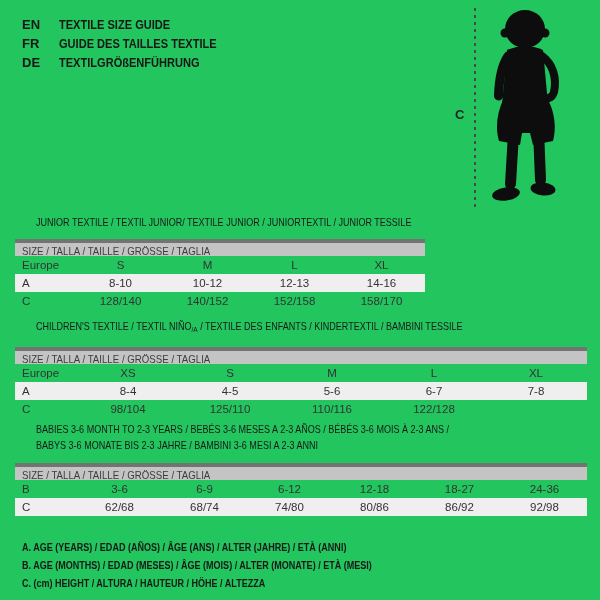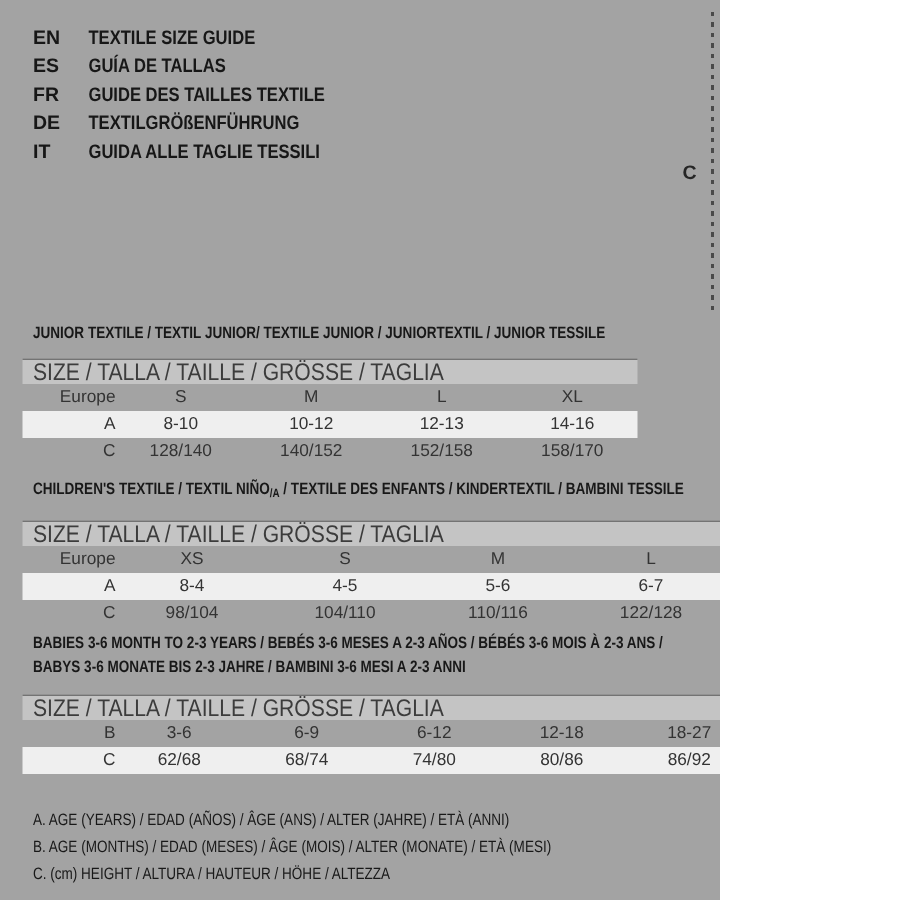--- a/index.html
+++ b/index.html
@@ -2,23 +2,23 @@
 <html><head>
 <meta charset="utf-8">
 <style>
   html, body { margin: 0; padding: 0; }
   body {
     font-family: "Liberation Sans", sans-serif;
     background: #ffffff;
   }
   #page {
     position: relative;
-    width: 480px;
+    width: 600px;
     height: 600px;
-    background: #a3a3a3;
+    background: #22c55e;
     overflow: hidden;
     color: #1c1c1c;
   }
   .cond {
     display: inline-block;
     transform: scaleX(0.82);
     transform-origin: 0 50%;
     white-space: nowrap;
   }
   .cond85 {
@@ -61,98 +61,90 @@
     position: absolute;
     left: 480px;
     top: 8px;
     width: 92px;
     height: 200px;
   }
 
   
   .section-heading {
     position: absolute;
-    left: 22px;
+    left: 36px;
     font-size: 11px;
-    font-weight: bold;
+    font-weight: normal;
     color: #181818;
     line-height: 13px;
     white-space: nowrap;
   }
   .sub-a { font-size: 8px; vertical-align: -2px; }
 
   
   .size-table {
     position: absolute;
     left: 15px;
     font-size: 11.5px;
     color: #333333;
   }
   .thead {
     height: 17px;
     line-height: 17px;
     background: #c4c4c4;
-    border-top: 1px solid #737373;
+    border-top: 4px solid #737373;
     box-sizing: border-box;
     color: #3c3c3c;
-    font-size: 16px;
+    font-size: 11px;
     padding-left: 7px;
   }
   .trow {
     display: grid;
     height: 18px;
     line-height: 18px;
   }
   .trow.shaded { background: #efefef; }
-  .trow .lbl { text-align: right; padding-left: 7px; }
+  .trow .lbl { text-align: left; padding-left: 7px; }
   .trow .cell { text-align: center; }
   .junior  { width: 410px; }
   .junior  .trow { grid-template-columns: 62px repeat(4, 87px); }
   .children { width: 572px; }
   .children .trow { grid-template-columns: 62px repeat(5, 102px); }
   .babies  { width: 572px; }
   .babies  .trow { grid-template-columns: 62px repeat(6, 85px); }
 
   
   .legend-line {
     position: absolute;
     left: 22px;
     font-size: 11px;
-    font-weight: normal;
+    font-weight: bold;
     color: #181818;
     line-height: 13px;
     white-space: nowrap;
     text-align: right;
   }
 </style>
 </head>
 <body>
 
 <div id="page">
 
   <div class="lang-list">
     <div class="lang-row">
       <span class="lang-code">EN</span>
       <span class="cond85">TEXTILE SIZE GUIDE</span>
     </div>
     <div class="lang-row">
-      <span class="lang-code">ES</span>
-      <span class="cond85">GUÍA DE TALLAS</span>
-    </div>
-    <div class="lang-row">
       <span class="lang-code">FR</span>
       <span class="cond85">GUIDE DES TAILLES TEXTILE</span>
     </div>
     <div class="lang-row">
       <span class="lang-code">DE</span>
       <span class="cond85">TEXTILGRÖßENFÜHRUNG</span>
-    </div>
-    <div class="lang-row">
-      <span class="lang-code">IT</span>
-      <span class="cond85">GUIDA ALLE TAGLIE TESSILI</span>
     </div>
   </div>
 
   <div class="measure-line"></div>
   <div class="figure-label">C</div>
   <svg class="baby-svg" viewBox="0 0 92 200" xmlns="http://www.w3.org/2000/svg">
     <g fill="#0d0d0d" stroke="none">
       <ellipse cx="45" cy="21" rx="20" ry="19"></ellipse>
       <circle cx="25" cy="25" r="4.5"></circle>
       <circle cx="65" cy="25" r="4.5"></circle>
@@ -218,21 +210,21 @@
       <span class="lbl">A</span>
       <span class="cell">8-4</span>
       <span class="cell">4-5</span>
       <span class="cell">5-6</span>
       <span class="cell">6-7</span>
       <span class="cell">7-8</span>
     </div>
     <div class="trow">
       <span class="lbl">C</span>
       <span class="cell">98/104</span>
-      <span class="cell">104/110</span>
+      <span class="cell">125/110</span>
       <span class="cell">110/116</span>
       <span class="cell">122/128</span>
     </div>
   </div>
 
   <div class="section-heading" style="top:423px">
     <span class="cond">BABIES 3-6 MONTH TO 2-3 YEARS / BEBÉS 3-6 MESES A 2-3 AÑOS / BÉBÉS 3-6 MOIS À 2-3 ANS /</span>
   </div>
   <div class="section-heading" style="top:439px">
     <span class="cond">BABYS 3-6 MONATE BIS 2-3 JAHRE / BAMBINI 3-6 MESI A 2-3 ANNI</span>

